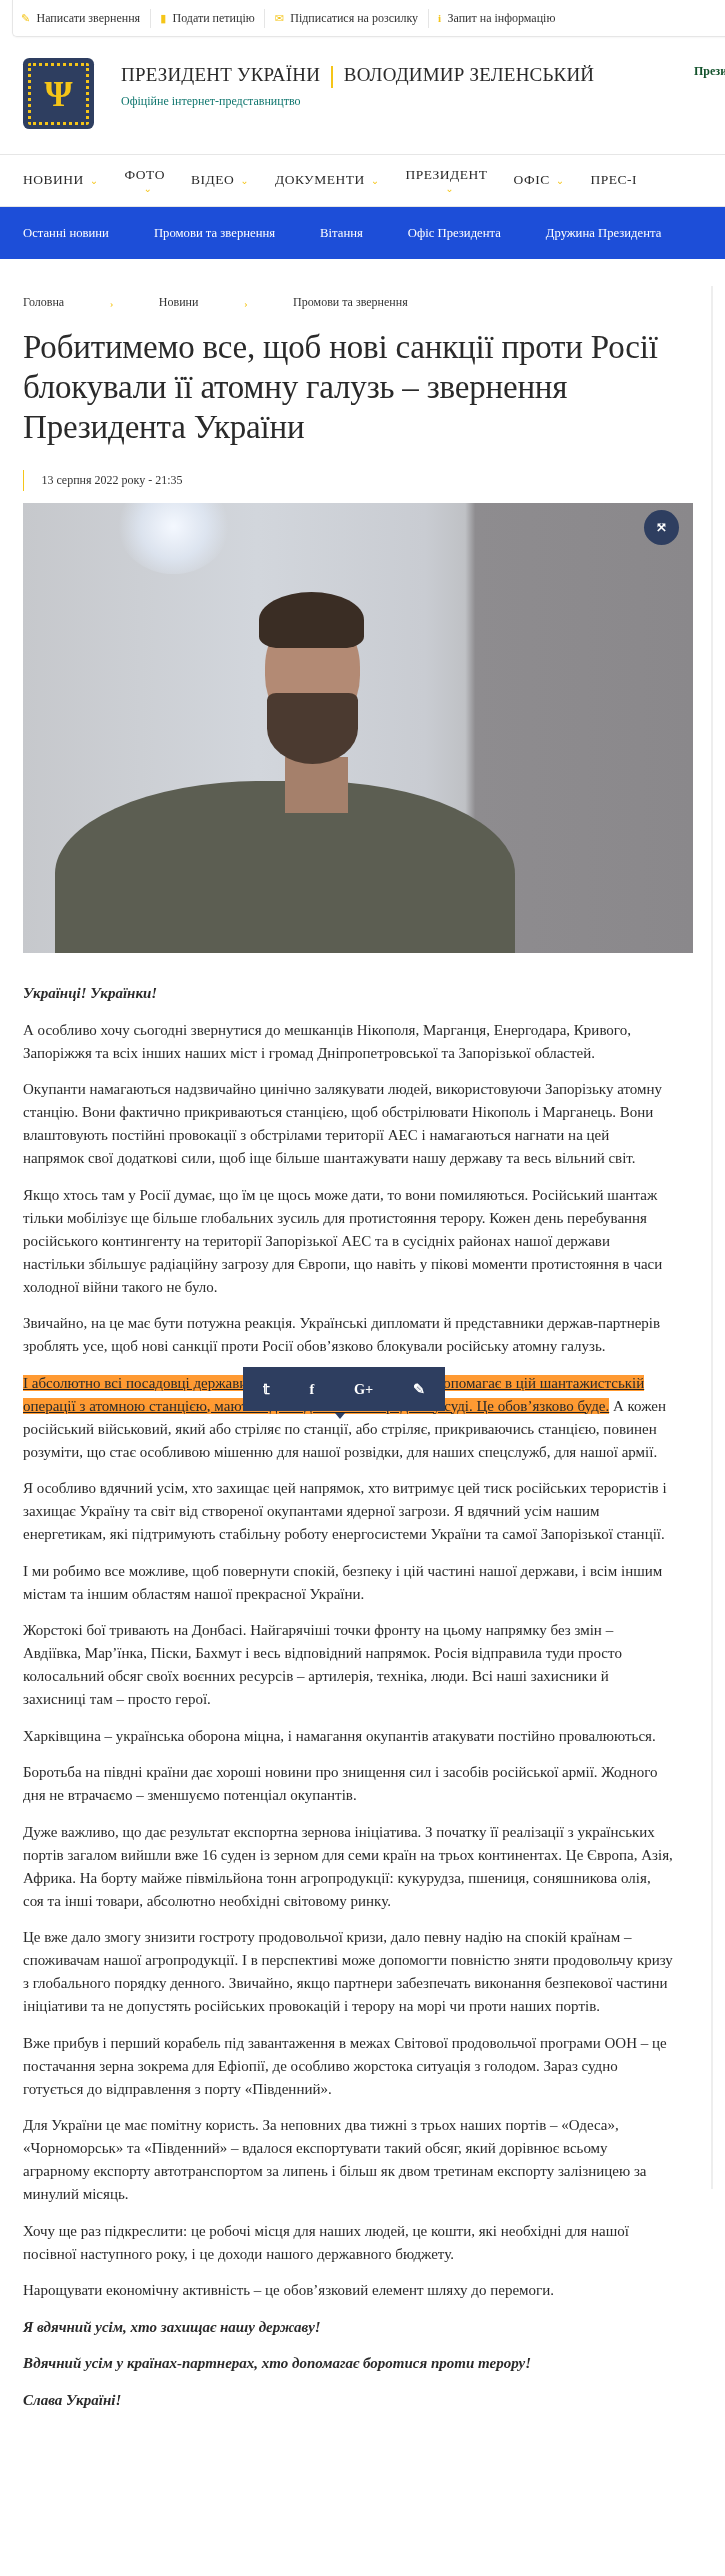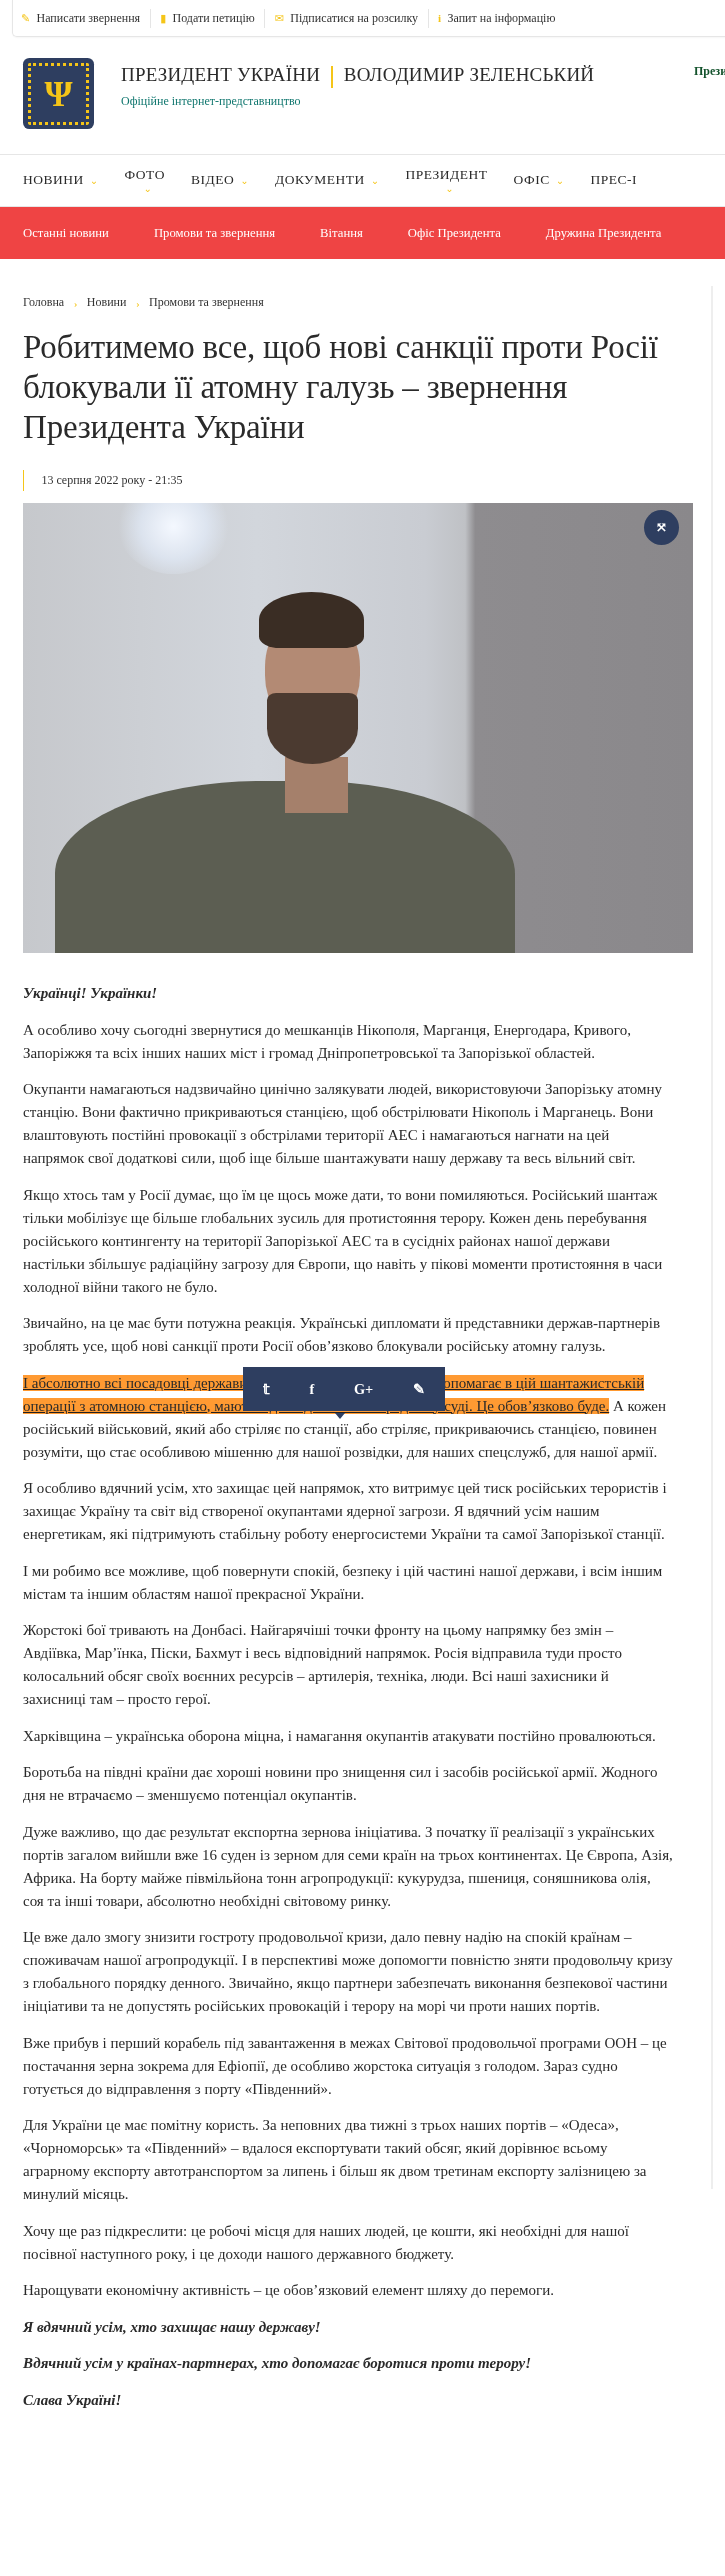--- a/index.html
+++ b/index.html
@@ -14,26 +14,26 @@
   .logo{position:absolute;left:23px;top:10.3px;width:71px;height:71px;background:#2e3e60;border-radius:6.3px;overflow:hidden;}
   .logo-border{position:absolute;left:4.8px;top:4.8px;right:4.8px;bottom:4.8px;border:3.2px dotted #f5c518;border-radius:2.4px;}
   .title-main{position:absolute;left:121px;top:16px;font-size:19px;color:#2a2a2a;letter-spacing:0.2px;white-space:nowrap;}
   .title-sep{display:inline-block;width:1.6px;height:22px;background:#f5c518;vertical-align:middle;margin:0 11px;}
   .title-sub{position:absolute;left:121px;top:46px;font-size:12px;color:#0f766e;white-space:nowrap;}
   .header-right{position:absolute;left:694px;top:16px;font-size:12px;color:#14532d;white-space:nowrap;font-weight:bold;}
   .mainnav{position:absolute;left:0;top:154px;width:726px;height:52px;border-bottom:0.8px solid #e6e6e6;display:flex;align-items:center;}
   .mn-item{display:flex;align-items:center;font-size:13.5px;color:#2a2a2a;letter-spacing:0.5px;white-space:nowrap;margin-left:23px;}
   .mn-item:first-child{margin-left:23px;}
   .mn-chev{color:#f5c518;font-size:9.5px;margin-left:6.3px;}
-  .subnav{position:absolute;left:0;top:207px;width:726px;height:52px;background:#ef4444;display:flex;align-items:center;}
+  .subnav{position:absolute;left:0;top:207px;width:726px;height:52px;background:#1d4ed8;display:flex;align-items:center;}
   .sn-item{color:#fff;font-size:12.7px;white-space:nowrap;margin-left:23px;}
   .sn-item + .sn-item{margin-left:45px;}
   .content{position:absolute;left:23px;top:270px;width:670px;}
   .right-line{position:absolute;left:711px;top:286px;width:1.6px;height:1903px;background:#eee;}
-  .breadcrumb{position:absolute;top:25px;left:0;font-size:12px;color:#333;white-space:nowrap;display:flex;align-items:center;}
+  .breadcrumb{position:absolute;top:25px;left:0;font-size:12px;color:#333;white-space:nowrap;display:flex;align-items:center;gap:36px;}
   .bc-sep{color:#f5c518;margin:0 9.5px;font-size:11px;}
   .page-title{position:absolute;top:57px;left:0;width:650px;font-size:33px;line-height:40px;color:#2a2a2a;margin:0;font-weight:normal;letter-spacing:-0.2px;}
   .date{position:absolute;top:200px;left:0;height:20.6px;border-left:1.6px solid #f5c518;padding-left:17.4px;font-size:12px;color:#333;line-height:20.6px;}
   .hero{position:absolute;left:23px;top:503px;width:670px;height:450px;background:linear-gradient(90deg,#c6c8cc 0%,#d2d6dc 35%,#c9ccd2 60%,#bfc1c5 66%,#8e8c8f 67.5%,#8a888b 100%);overflow:hidden;}
   .hero-light{position:absolute;left:95px;top:-24px;width:111px;height:95px;border-radius:50%;background:radial-gradient(circle,#f4f8ff 0%,rgba(230,240,255,0.6) 45%,rgba(220,230,245,0) 75%);}
   .person-head{position:absolute;left:242px;top:107px;width:95px;height:119px;border-radius:48% 48% 45% 45%;background:#b38a74;}
   .person-hair{position:absolute;left:236px;top:89px;width:105px;height:56px;border-radius:50% 50% 20% 20%;background:#3a2d24;}
   .person-beard{position:absolute;left:244px;top:190px;width:91px;height:71px;border-radius:10% 10% 50% 50%;background:#4b3a30;}
   .person-body{position:absolute;left:32px;top:278px;width:460px;height:206px;border-radius:45% 45% 0 0;background:#5c5e52;}
   .person-neck{position:absolute;left:262px;top:254px;width:63px;height:56px;background:#a5806b;}

